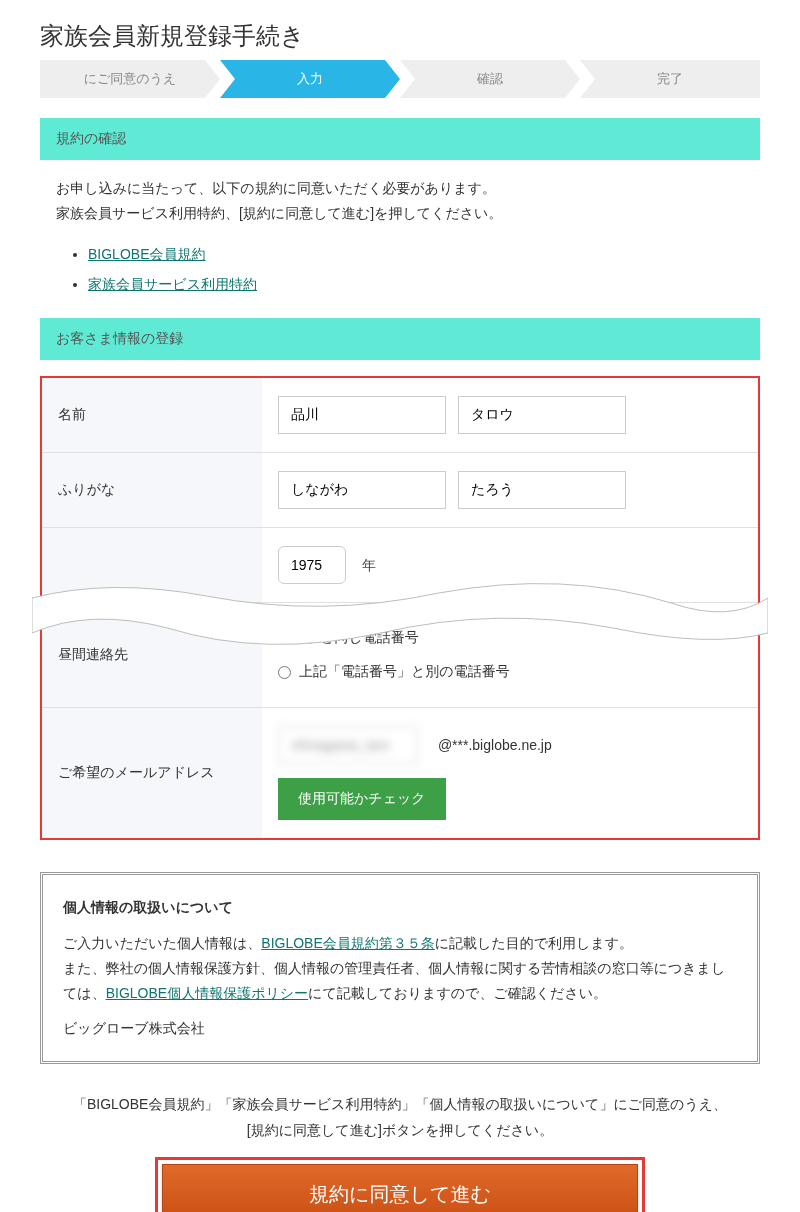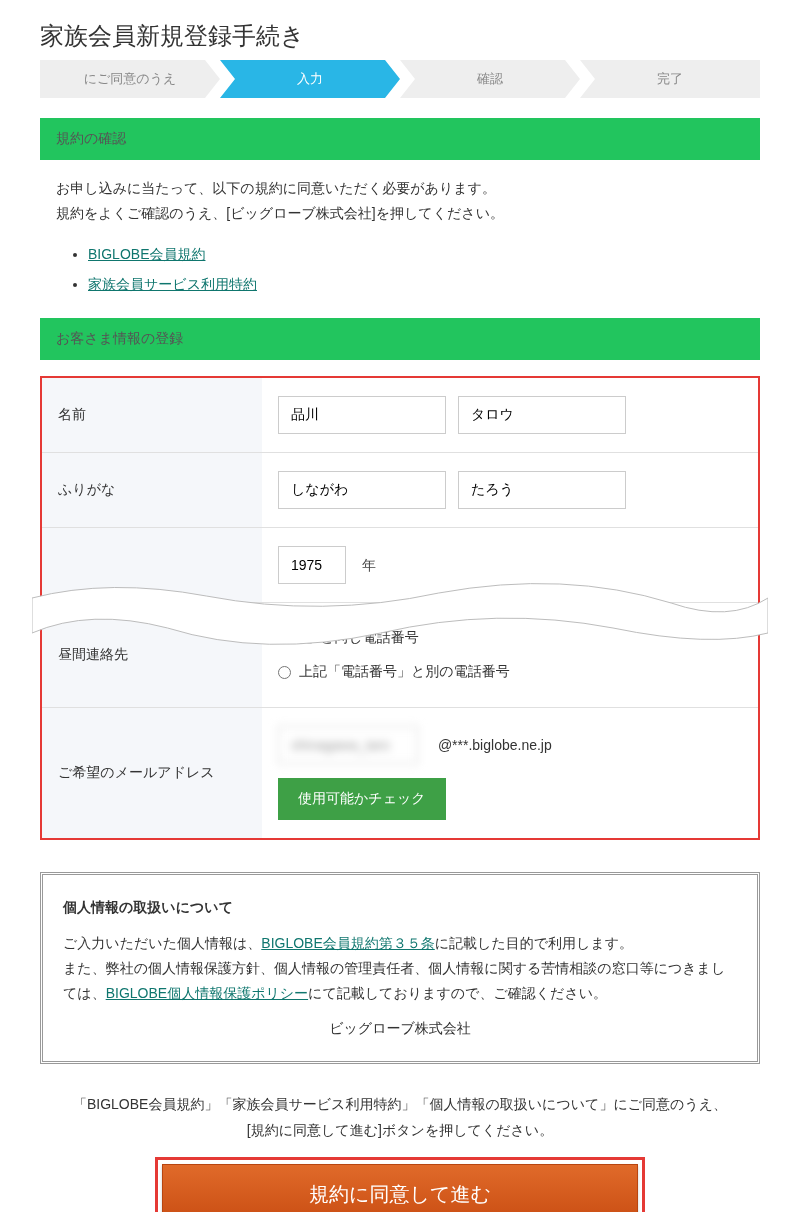--- a/index.html
+++ b/index.html
@@ -38,21 +38,21 @@
       clip-path: polygon(0 0, calc(100% - 15px) 0, 100% 50%, calc(100% - 15px) 100%, 0 100%);
     }
     .step:last-child {
       clip-path: polygon(0 0, 100% 0, 100% 100%, 0 100%, 15px 50%);
     }
     .step.active {
       background: #29b6e6;
       color: #fff;
     }
     .section-header {
-      background: #22c55e;
+      background: #5eead4;
       padding: 12px 16px;
       font-size: 14px;
       color: #555;
       margin-bottom: 16px;
     }
     .terms-intro {
       padding: 0 16px 20px;
       line-height: 1.8;
     }
     .terms-list {
@@ -93,21 +93,21 @@
       background: #fff;
     }
     .text-input {
       border: 1px solid #ccc;
       padding: 10px 12px;
       font-size: 14px;
       width: 168px;
       margin-right: 8px;
       background: #fff;
     }
-    .text-input.small { width: 68px; }
+    .text-input.small { width: 68px; border-radius: 6px; }
     .text-input.email { width: 140px; }
     .inline-text { margin: 0 8px 0 4px; color: #444; }
     .radio-row {
       padding: 8px 0;
       display: flex;
       align-items: center;
     }
     .radio-row input { margin-right: 8px; }
     .suffix { margin-left: 8px; color: #333; }
     .btn-check {
@@ -135,21 +135,21 @@
       padding: 20px;
       margin: 16px 0 28px;
       line-height: 1.8;
     }
     .privacy-box h3 {
       font-size: 14px;
       font-weight: bold;
       margin-bottom: 10px;
     }
     .privacy-company {
-      text-align: center;
+      text-align: left;
       margin-top: 10px;
     }
     .agree-note {
       text-align: center;
       line-height: 1.8;
       margin-bottom: 14px;
     }
     .primary-btn-outline {
       border: 3px solid #e53935;
       padding: 4px;
@@ -181,21 +181,21 @@
     <div class="step">にご同意のうえ</div>
     <div class="step active">入力</div>
     <div class="step">確認</div>
     <div class="step">完了</div>
   </div>
 
   <div class="section-header">規約の確認</div>
 
   <div class="terms-intro">
     <p>お申し込みに当たって、以下の規約に同意いただく必要があります。</p>
-    <p>規約をよくご確認のうえ、[ビッグローブ株式会社]を押してください。</p>
+    <p>家族会員サービス利用特約、[規約に同意して進む]を押してください。</p>
   </div>
 
   <ul class="terms-list">
     <li><a href="#" class="link">BIGLOBE会員規約</a></li>
     <li><a href="#" class="link">家族会員サービス利用特約</a></li>
   </ul>
 
   <div class="section-header">お客さま情報の登録</div>
 
   <div class="form-outline">

